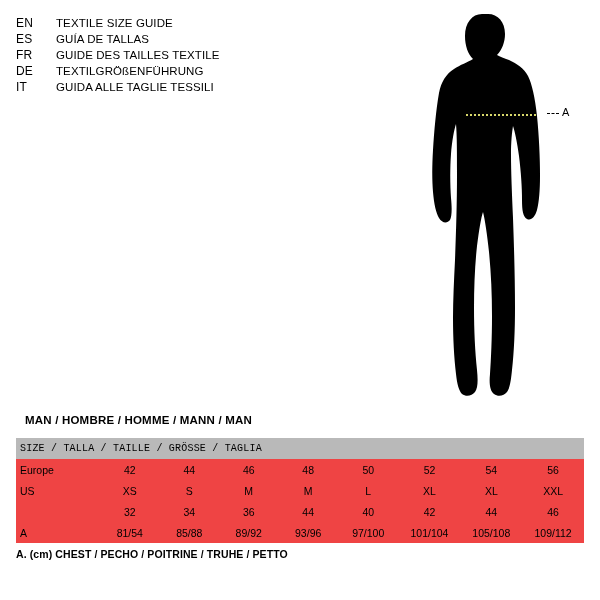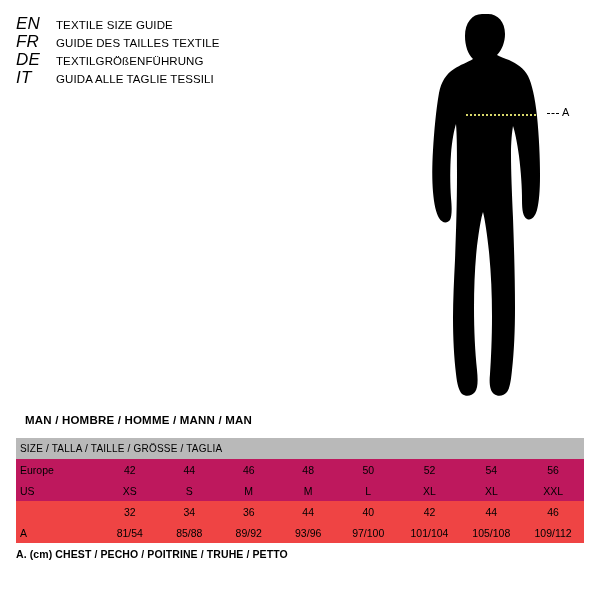--- a/index.html
+++ b/index.html
@@ -31,23 +31,22 @@
   }
   .lang-row {
     display: flex;
     align-items: baseline;
     line-height: 15px;
     margin-bottom: 1px;
   }
   .lang-code {
     width: 40px;
     flex: 0 0 40px;
-    font-size: 17px;
+    font-size: 12px;
     letter-spacing: 0.2px;
-    font-style: italic;
   }
   .lang-title {
     font-size: 11.5px;
     letter-spacing: 0.1px;
   }
 
   
   .cat-lines {
     position: absolute;
     left: 16px;
@@ -117,32 +116,33 @@
     padding: 2px 0 2px 0;
     height: 17px;
     vertical-align: middle;
     white-space: nowrap;
   }
   .row-head td {
     background: #b9b9b9;
     font-size: 10px;
     letter-spacing: 0.2px;
   }
-  .row-shade-light td { background: #be185d; }
+  .row-shade-light td { background: #ef4444; }
   .row-shade-dark td { background: #ef4444; }
   .col-label {
     width: 92px;
     padding-left: 4px !important;
   }
   .cell {
     width: 68px;
     text-align: center;
   }
   .head-cell {
     padding-left: 4px !important;
+    font-family: Liberation Mono, monospace;
   }
 
   
   .footer-note {
     position: absolute;
     left: 16px;
     top: 548px;
     font-size: 10.5px;
     font-weight: bold;
     letter-spacing: 0.1px;
@@ -150,20 +150,24 @@
 </style>
 </head>
 <body>
 
 <div class="page">
 
   <div class="lang-block">
     <div class="lang-row">
       <div class="lang-code">EN</div>
       <div class="lang-title">TEXTILE SIZE GUIDE</div>
+    </div>
+    <div class="lang-row">
+      <div class="lang-code">ES</div>
+      <div class="lang-title">GUÍA DE TALLAS</div>
     </div>
     <div class="lang-row">
       <div class="lang-code">FR</div>
       <div class="lang-title">GUIDE DES TAILLES TEXTILE</div>
     </div>
     <div class="lang-row">
       <div class="lang-code">DE</div>
       <div class="lang-title">TEXTILGRÖßENFÜHRUNG</div>
     </div>
     <div class="lang-row">

